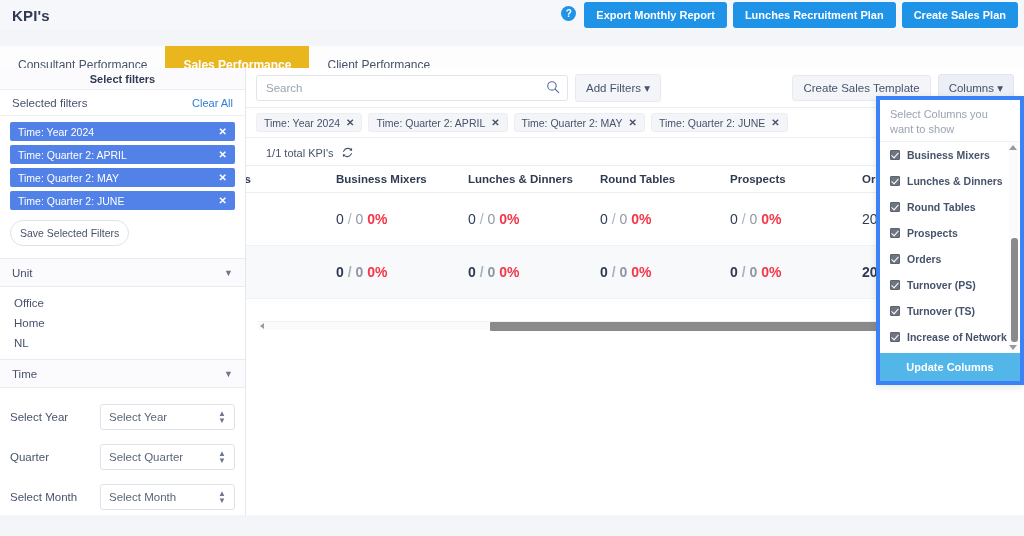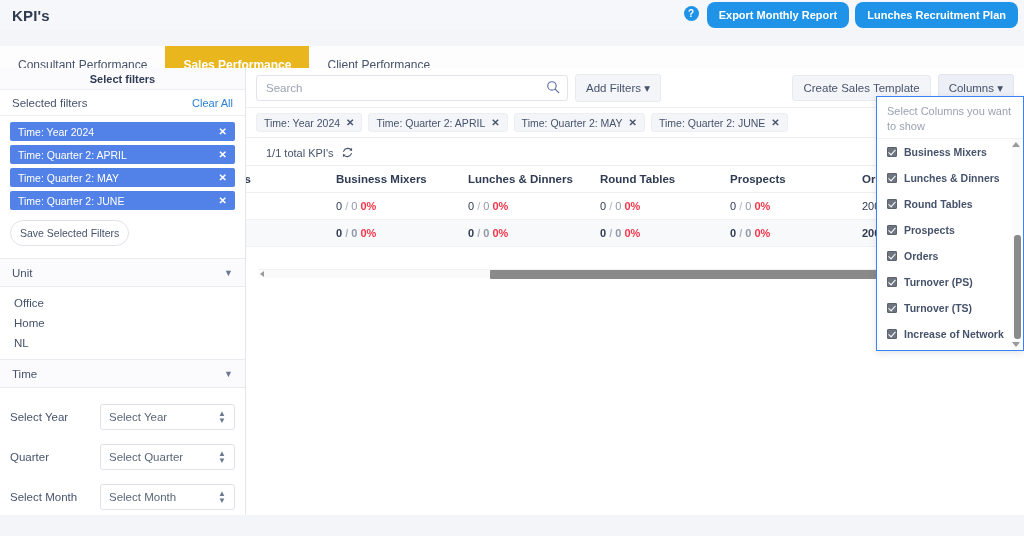--- a/index.html
+++ b/index.html
@@ -32,21 +32,21 @@
     width: 15px; height: 15px; border-radius: 50%;
     background: #1f93e8; color: #fff;
     font-size: 10px; font-weight: bold;
     display: flex; align-items: center; justify-content: center;
     margin-right: 2px; margin-bottom: 4px;
     cursor: pointer;
   }
   .btn-primary {
     background: #1f93e8; color: #fff; border: none;
     font-family: inherit; font-size: 11px; font-weight: bold;
-    padding: 7px 12px; border-radius: 8px; cursor: pointer;
+    padding: 7px 12px; border-radius: 3px; cursor: pointer;
     white-space: nowrap;
   }
 
   
   .tabbar {
     position: absolute; top: 46px; left: 0; width: 1024px; height: 38px;
     background: #fdfdfe;
     border-bottom: 1px solid #e4e7ec;
     display: flex; align-items: stretch;
   }
@@ -203,22 +203,22 @@
   .kpi-table th {
     text-align: left;
     font-size: 11.5px; font-weight: bold; color: #2f3b52;
     padding: 7px 0 7px 0;
     border-bottom: 1px solid #eceef2;
     border-top: 1px solid #eceef2;
     background: #fff;
     white-space: nowrap;
   }
   .kpi-table td {
-    font-size: 11px;
-    padding: 7px 0;
+    font-size: 14px;
+    padding: 18px 0;
     border-bottom: 1px solid #f0f1f5;
     white-space: nowrap;
   }
   .kpi-table tr.alt td { background: #f8f9fb; font-weight: bold; }
   .v-num { color: #2f3b52; }
   .v-sep { color: #aab2bf; }
   .v-target { color: #8e97a6; }
   .v-pct-bad { color: #f5364a; font-weight: bold; }
   .v-pct-good { color: #3fae5a; font-weight: bold; }
 
@@ -237,21 +237,21 @@
     position: absolute; left: 2px; top: 1px;
     width: 0; height: 0;
     border-top: 3px solid transparent; border-bottom: 3px solid transparent;
     border-right: 4px solid #9a9a9a;
   }
 
   
   .columns-dropdown {
     position: absolute; top: 96px; left: 876px; width: 148px;
     background: #ffffff;
-    border: 1px solid #3b82f6;
+    border: 4px solid #3b82f6;
     box-shadow: 0 2px 7px rgba(40,50,70,.13);
     z-index: 40;
   }
   .cd-hint {
     padding: 7px 10px 4px 10px;
     font-size: 11px; color: #9aa3b2; line-height: 15px;
   }
   .cd-list {
     position: relative;
     height: 212px;
@@ -305,20 +305,21 @@
 <body>
 
 <div class="app">
 
   <div class="header">
     <div class="page-title">KPI's</div>
     <div class="header-actions">
       <div class="help-icon">?</div>
       <button class="btn-primary">Export Monthly Report</button>
       <button class="btn-primary">Lunches Recruitment Plan</button>
+      <button class="btn-primary">Create Sales Plan</button>
     </div>
   </div>
 
   <div class="tabbar">
     <div class="tab">Consultant Performance</div>
     <div class="tab active">Sales Performance</div>
     <div class="tab">Client Performance</div>
   </div>
 
   <div class="sidebar">
@@ -576,15 +577,16 @@
       </div>
       <div class="cd-item">
         <span class="cb"></span>
         <span>Increase of Network</span>
       </div>
       <div class="cd-vscroll"></div>
       <span class="cd-arrow-up"></span>
       <span class="cd-arrow-dn"></span>
       <div class="cd-vthumb"></div>
     </div>
+    <button class="cd-update">Update Columns</button>
   </div>
 
 </div>
 
 </body></html>

